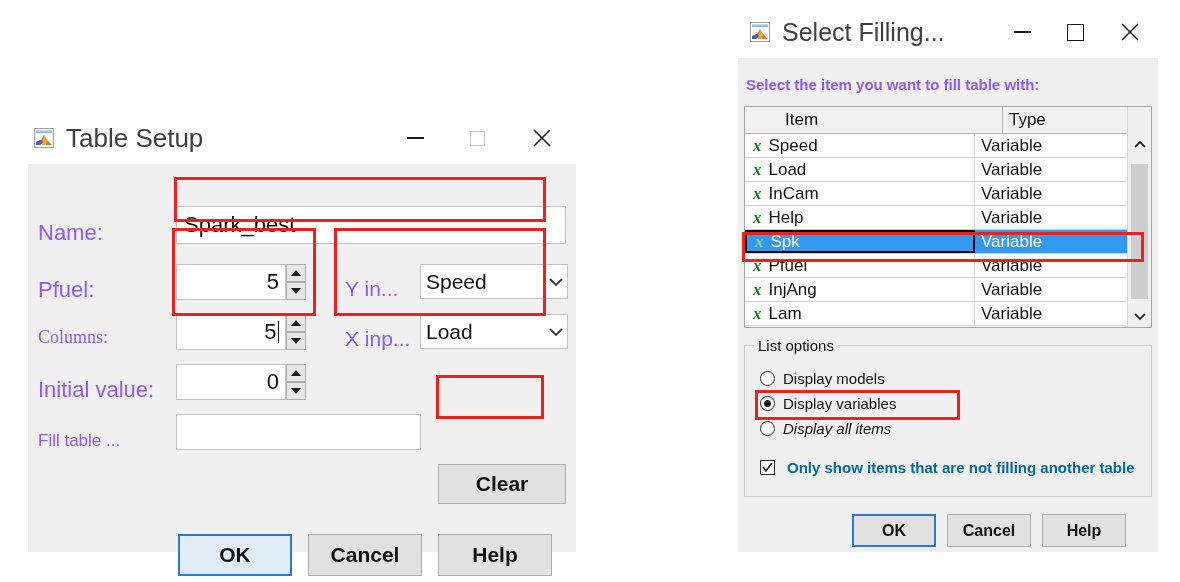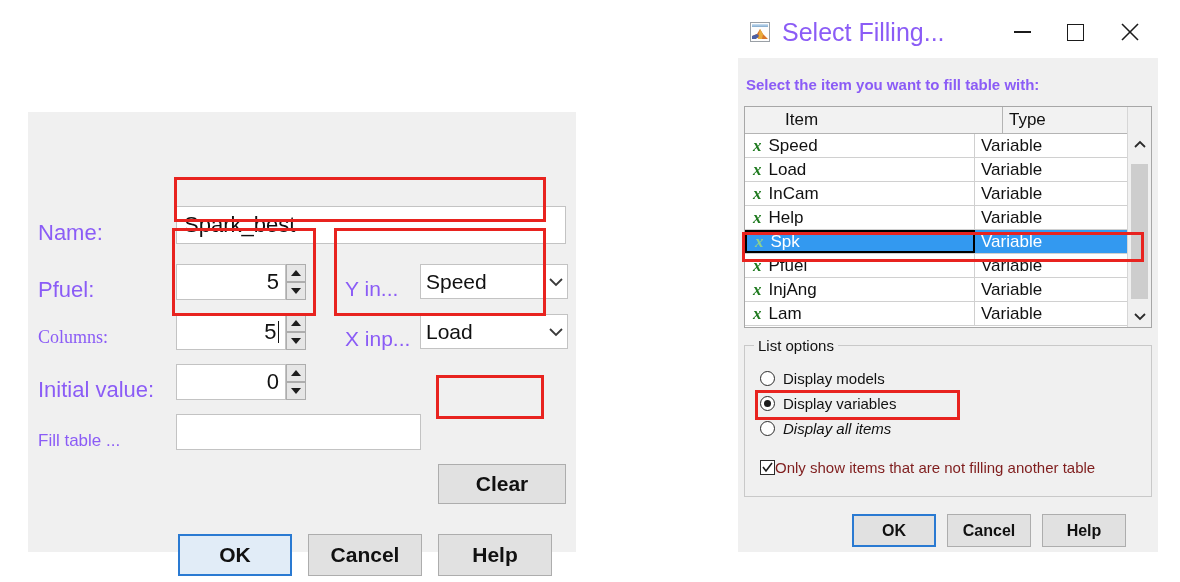--- a/index.html
+++ b/index.html
@@ -9,21 +9,21 @@
     overflow:hidden;position:relative;
   }
   
   .dialog{position:absolute;background:#f0f0f0;}
   .titlebar{background:#ffffff;display:flex;align-items:center;}
   .tb-icon{width:20px;height:20px;position:relative;flex:none;
            border:1px solid #9aa0a6;background:#fdfdfd;box-sizing:border-box;}
   .tb-icon .bar{position:absolute;left:1px;right:1px;top:1px;height:3px;
            background:linear-gradient(#cfe3f5,#7fa8cc);}
   .tb-icon svg{position:absolute;left:1px;top:4px;}
-  .tb-title{color:#8b5cf6;white-space:nowrap;text-align:center;}
+  .tb-title{color:#404040;white-space:nowrap;text-align:center;}
   .tb-spacer{flex:1 1 auto;}
   .tb-btn{display:flex;align-items:center;justify-content:center;flex:none;
           color:#1b1b1b;}
   .tb-min{position:relative;}
   .tb-min i{display:block;background:#1b1b1b;}
   .tb-max i{display:block;border:1.6px solid #c4c4c4;box-sizing:border-box;}
   .tb-close svg{display:block;}
 
   .body{position:absolute;left:0;right:0;background:#f0f0f0;}
 
@@ -87,27 +87,51 @@
   .rdot{width:15px;height:15px;border-radius:50%;border:1.6px solid #2b2b2b;
         background:#fff;box-sizing:border-box;position:relative;flex:none;}
   .rdot.on::after{content:"";position:absolute;left:3px;top:3px;width:7px;height:7px;
         border-radius:50%;background:#1b1b1b;}
   .radio span{padding-left:8px;color:#111;white-space:nowrap;}
 
   .check{position:absolute;display:flex;align-items:center;}
   .cbox{width:15px;height:15px;border:1.6px solid #2b2b2b;background:#fff;
         box-sizing:border-box;position:relative;flex:none;}
   .cbox svg{position:absolute;left:1px;top:1px;}
-  .check span{padding-left:0;color:#7f1d1d;white-space:nowrap;}
+  .check span{padding-left:12px;color:#0369a1;white-space:nowrap;font-weight:bold;}
 </style>
 </head>
 <body>
 
 <div class="dialog" style="left:28px;top:112px;width:548px;height:440px;">
 
+  <div class="titlebar" style="height:52px;padding-left:6px;">
+    <span class="tb-icon">
+      <span class="bar"></span>
+      <svg width="16" height="13" viewBox="0 0 16 13">
+        <path d="M0 9 L5 7 L8 2 L11 7 L16 12 L8 12 Z" fill="#d8762a"></path>
+        <path d="M8 2 L11 7 L10 12 L6 12 Z" fill="#e8ab3c"></path>
+        <path d="M0 9 L5 7 L7 9 L4 12 L0 12 Z" fill="#4a5fa5"></path>
+      </svg>
+    </span>
+    <span class="tb-title" style="font-size:26px;padding-left:12px;">Table Setup</span>
+    <span class="tb-spacer"></span>
+    <span class="tb-btn tb-min" style="width:62px;height:52px;">
+      <i style="width:17px;height:1.7px;"></i>
+    </span>
+    <span class="tb-btn tb-max" style="width:62px;height:52px;">
+      <i style="width:15px;height:15px;"></i>
+    </span>
+    <span class="tb-btn tb-close" style="width:68px;height:52px;">
+      <svg width="20" height="20" viewBox="0 0 20 20">
+        <line x1="2" y1="2" x2="18" y2="18" stroke="#1b1b1b" stroke-width="1.6"></line>
+        <line x1="18" y1="2" x2="2" y2="18" stroke="#1b1b1b" stroke-width="1.6"></line>
+      </svg>
+    </span>
+  </div>
 
   <div class="body" style="top:52px;height:388px;">
 
     <span class="lbl" style="position:absolute;left:10px;top:56px;font-size:22px;">Name:</span>
     <div class="txtfield" style="position:absolute;left:148px;top:42px;width:390px;height:38px;
                 padding-left:7px;font-size:22px;">
       <span>Spark_best</span>
     </div>
 
     <span class="lbl" style="position:absolute;left:10px;top:113px;font-size:22px;">Pfuel:</span>

